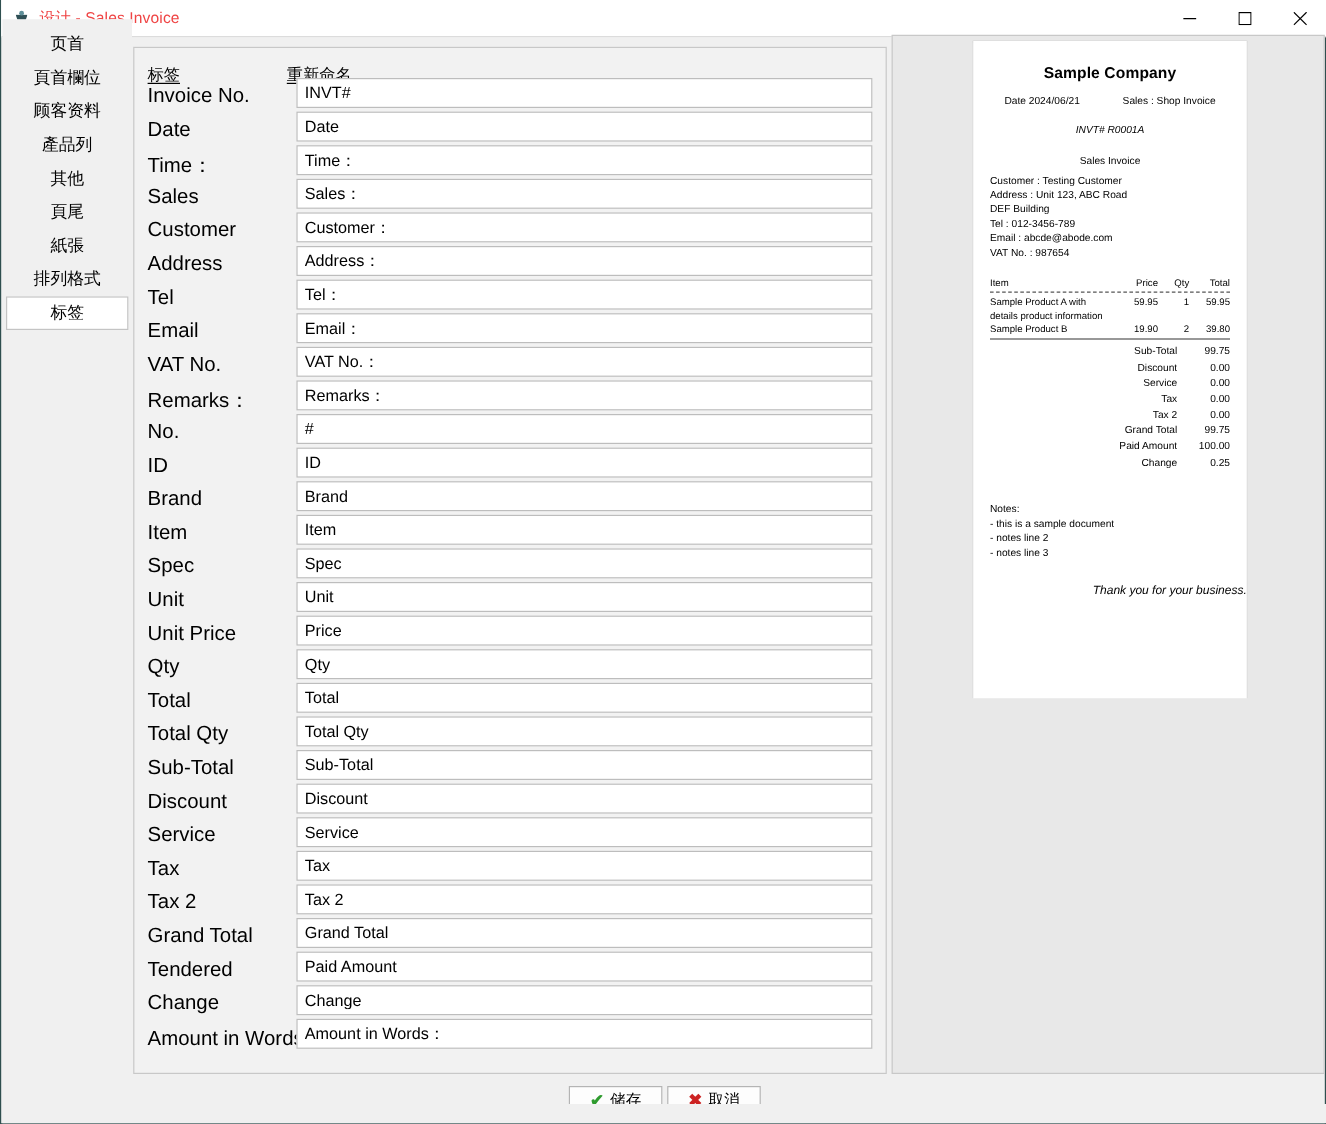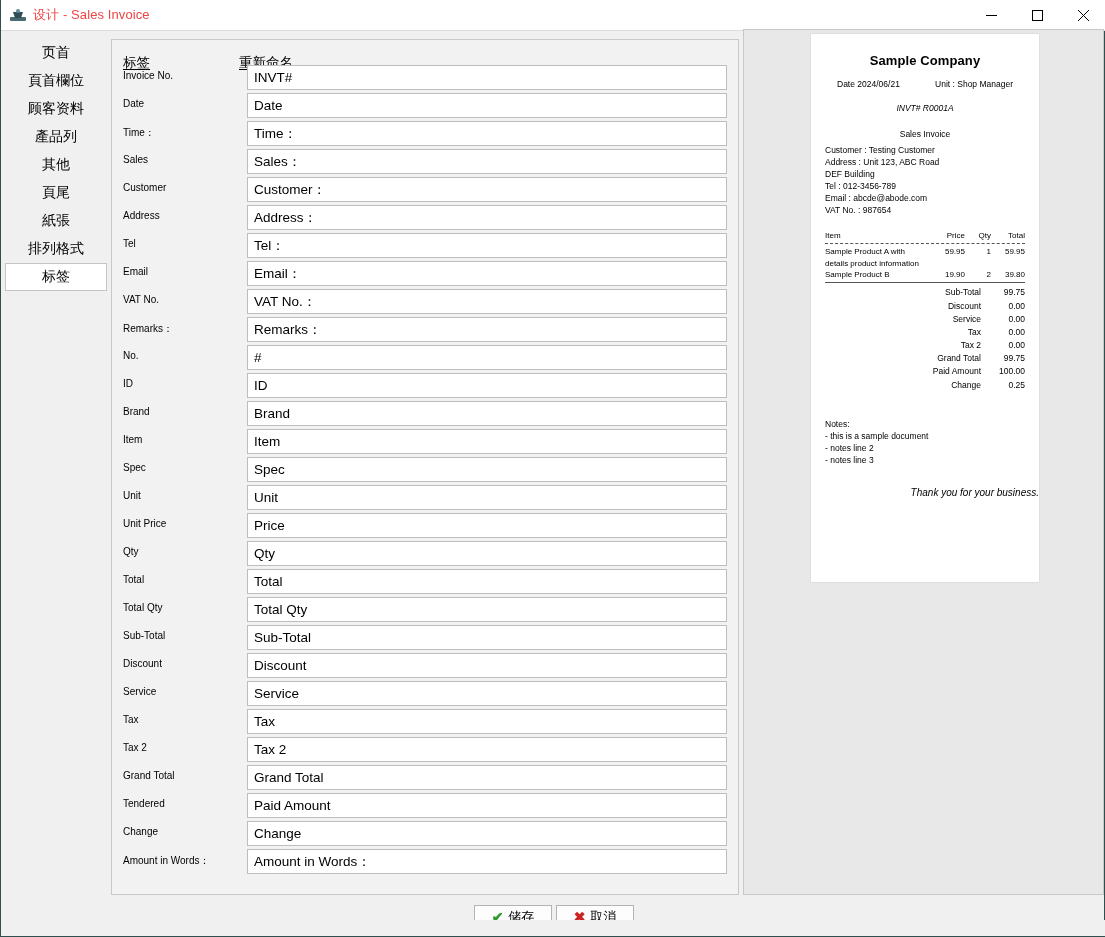--- a/index.html
+++ b/index.html
@@ -59,21 +59,21 @@
   }
   .win-btn {
     width: 46px; height: 31px;
     display: flex; align-items: center; justify-content: center;
     color: #000;
   }
   .win-btn svg { display: block; }
 
   
   .sidebar {
-    position: absolute; left: 1px; top: 32px;
+    position: absolute; left: 1px; top: 16px;
     width: 108px; height: 860px;
     background: #f0f0f0;
     padding-top: 7px;
   }
   .side-item {
     height: 28px;
     display: flex; align-items: center; justify-content: center;
     font-size: 14px; color: #000;
     background: #f0f0f0;
     border: 1px solid transparent;
@@ -104,21 +104,21 @@
   .col-head.a { left: 11px; }
   .col-head.b { left: 127px; }
 
   .rows { position: relative; }
   .row {
     position: relative;
     height: 28px;
   }
   .row-label {
     position: absolute; left: 11px; top: 6px;
-    font-size: 10px; color: #000;
+    font-size: 17px; color: #000;
     white-space: nowrap;
   }
   .row-input {
     position: absolute; left: 135px; top: 1px;
     width: 480px; height: 25px;
     background: #ffffff;
     border: 1px solid #bdbdbd;
     font-family: "Liberation Sans", sans-serif;
     font-size: 13.5px; color: #000;
     padding: 0 0 0 6px;
@@ -425,21 +425,21 @@
           <input class="row-input" type="text" value="Amount in Words：" style="">
         </div>
       </div>
   </div>
 
   <div class="preview-panel">
     <div class="paper">
       <div class="pv-company">Sample Company</div>
       <div class="pv-meta">
         <span>Date 2024/06/21</span>
-        <span>Unit : Shop Manager</span>
+        <span>Sales : Shop Invoice</span>
       </div>
       <div class="pv-invno">INVT# R0001A</div>
       <div class="pv-doctype">Sales Invoice</div>
       <div class="pv-cust" id="pv-cust">
           <div>Customer : Testing Customer</div>
           <div>Address : Unit 123, ABC Road</div>
           <div>DEF Building</div>
           <div>Tel : 012-3456-789</div>
           <div>Email : abcde@abode.com</div>
           <div>VAT No. : 987654</div>

